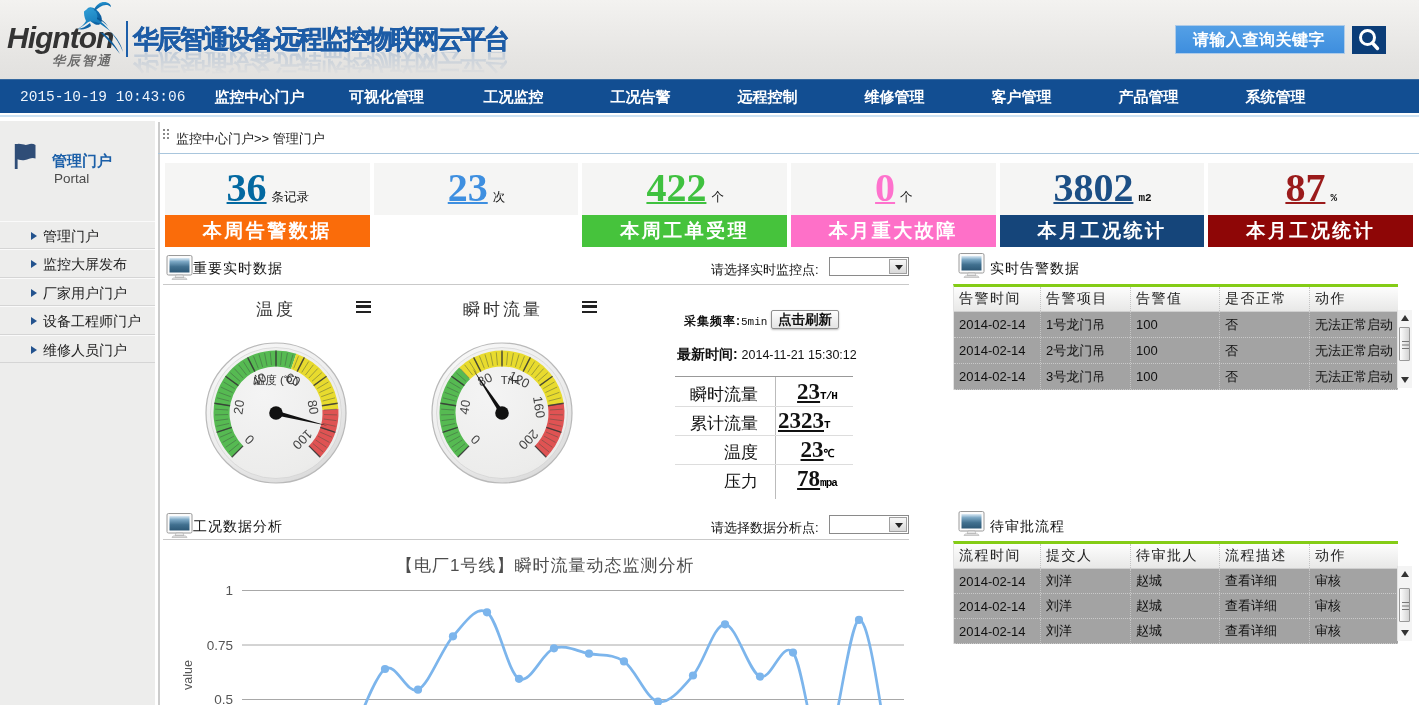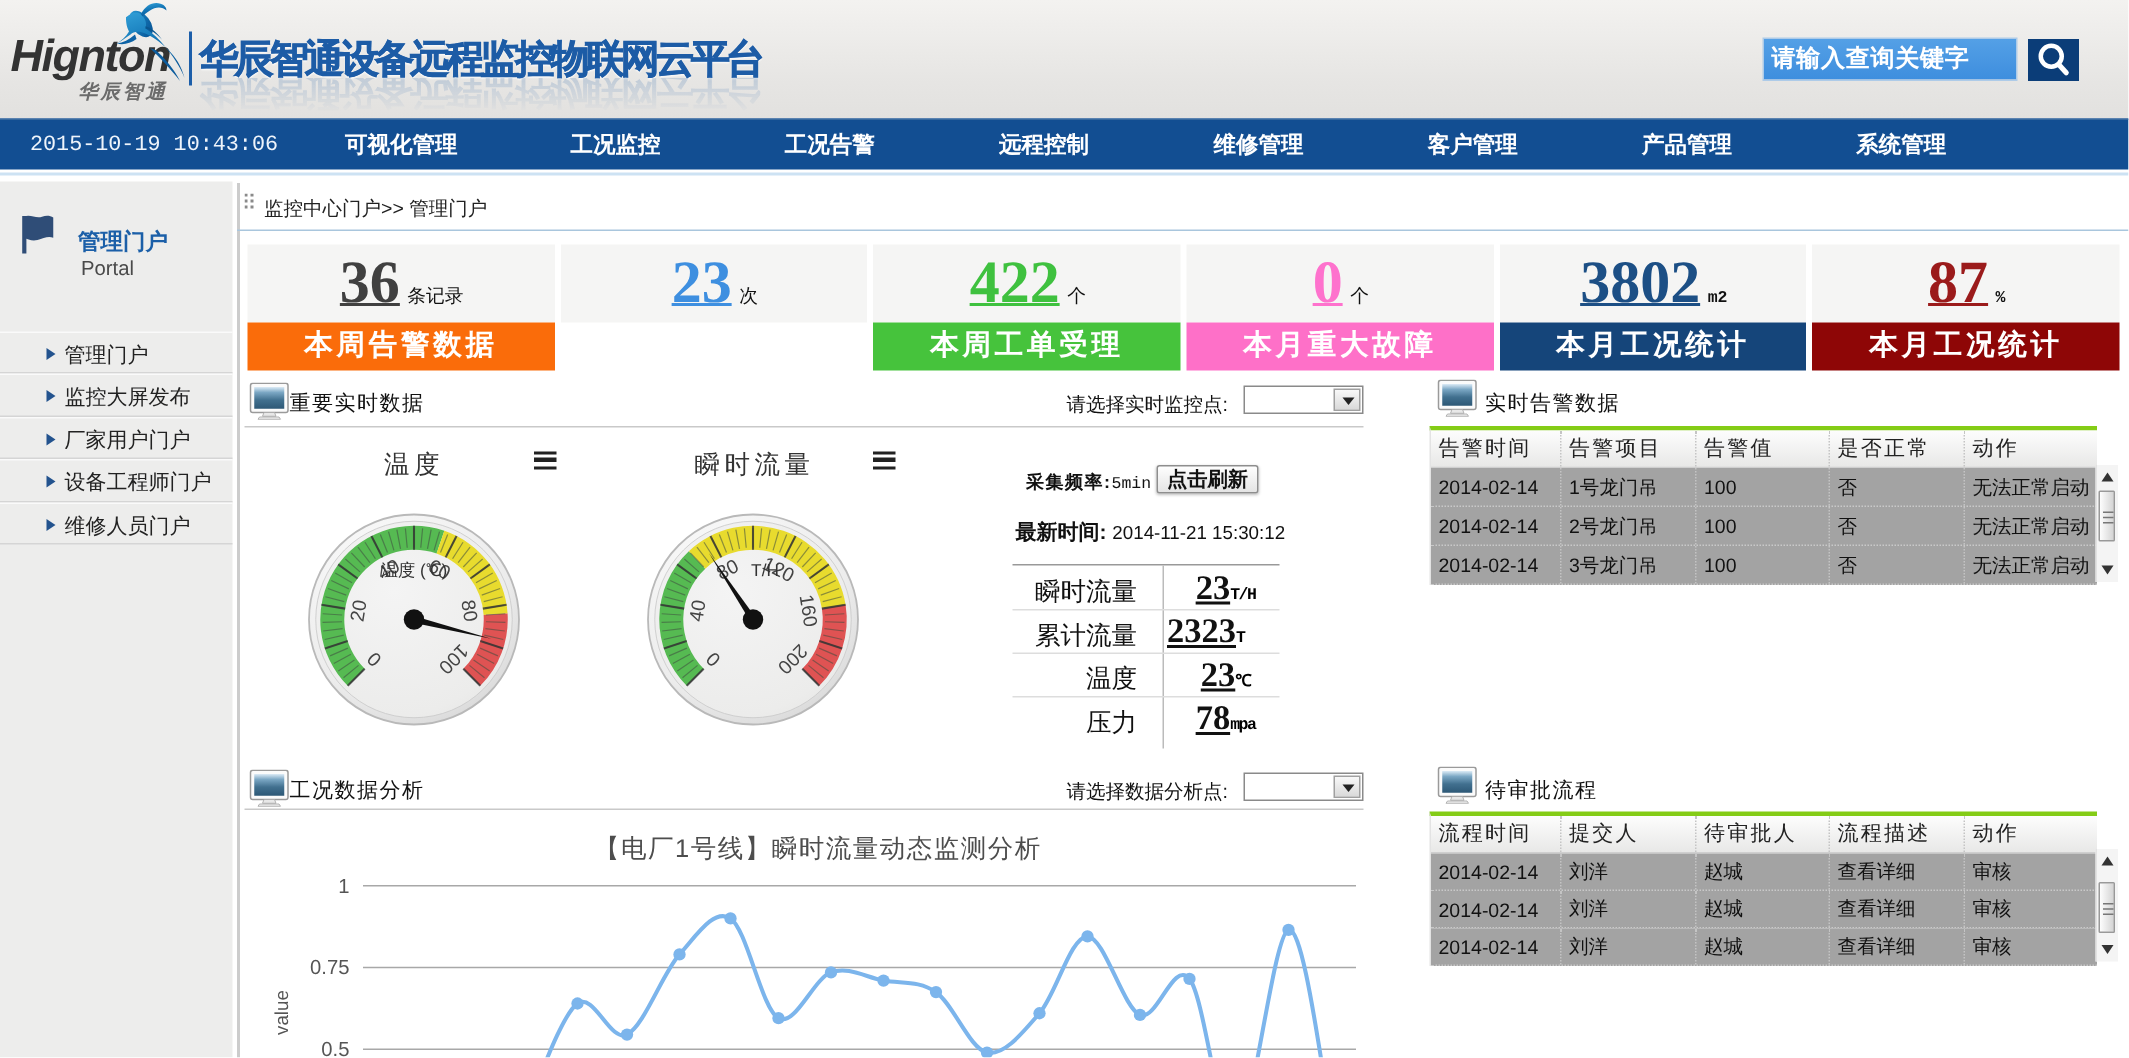--- a/index.html
+++ b/index.html
@@ -3,21 +3,21 @@
 *{margin:0;padding:0;box-sizing:border-box}
 html,body{width:1419px;height:705px;overflow:hidden;font-family:"Liberation Sans",sans-serif;background:#fff;position:relative}
 .abs{position:absolute}
 
 #hdr{left:0;top:0;width:1419px;height:79px;background:linear-gradient(#f3f2f0,#e6e5e3 70%,#e2e1df)}
 #logo{left:7px;top:21px;font:bold italic 30px "Liberation Sans",sans-serif;color:#333;letter-spacing:-1px}
 #logosub{left:52px;top:52px;font:bold italic 13px "Liberation Sans",sans-serif;color:#6b6b6b;letter-spacing:2px}
 #vbar{left:126px;top:21px;width:2px;height:36px;background:#1c5ea9}
 #btitle{left:133px;top:22px;font-weight:bold;font-size:26px;color:#1d5ca6;letter-spacing:-2.6px;-webkit-text-stroke:.5px #1d5ca6;text-shadow:0 1px 1px rgba(255,255,255,.7)}
 #btitle2{left:133px;top:52px;height:26px;overflow:hidden;font-weight:bold;font-size:26px;color:#1d5ca6;letter-spacing:-2.6px;transform:scaleY(-1);opacity:.17;-webkit-mask-image:linear-gradient(rgba(0,0,0,0) 10%,#000 90%)}
-#srch{left:1175px;top:25px;width:170px;height:29px;background:linear-gradient(#54a0e6,#3e8ede);border:1px solid #aecbe8;color:#fff;font-weight:bold;font-size:16px;line-height:27px;padding-left:5px;letter-spacing:.5px}
+#srch{left:1175px;top:25px;width:170px;height:29px;background:linear-gradient(#54a0e6,#3e8ede);border:1px solid #aecbe8;color:#fff;font-weight:bold;font-size:16px;line-height:27px;padding-left:17px;letter-spacing:.5px}
 #srchbtn{left:1352px;top:26px;width:34px;height:28px;background:#0b3d78}
 
 #nav{left:0;top:79px;width:1419px;height:34px;background:#124e92;border-top:1px solid #36699f}
 #navtime{left:20px;top:0;height:34px;line-height:34px;color:#eef4fb;font-family:"Liberation Mono",monospace;font-size:14.5px;letter-spacing:0px}
 #navmenu{left:196px;top:0;width:1143px;height:34px;display:flex}
 #navmenu div{flex:1;text-align:center;line-height:34px;color:#fff;font-weight:bold;font-size:15px}
 #blueline{left:0;top:115px;width:1419px;height:2px;background:#cde2f3}
 
 #side{left:0;top:121px;width:155px;height:584px;background:#ededec}
 #flagwrap{left:12px;top:142px;}
@@ -103,20 +103,21 @@
 <div id="btitle" class="abs">华辰智通设备远程监控物联网云平台</div>
 <div id="btitle2" class="abs">华辰智通设备远程监控物联网云平台</div>
 <div id="srch" class="abs">请输入查询关键字</div>
 <div id="srchbtn" class="abs"><svg width="34" height="28" viewBox="0 0 34 28">
 <circle cx="15.5" cy="11.5" r="7" fill="none" stroke="#fff" stroke-width="3"></circle>
 <line x1="20.5" y1="17" x2="25.5" y2="22.5" stroke="#fff" stroke-width="3.4" stroke-linecap="round"></line>
     </svg></div>
 <div id="nav" class="abs">
     <div id="navtime" class="abs">2015-10-19 10:43:06</div>
     <div id="navmenu" class="abs">
+      <div>监控中心门户</div>
       <div>可视化管理</div>
       <div>工况监控</div>
       <div>工况告警</div>
       <div>远程控制</div>
       <div>维修管理</div>
       <div>客户管理</div>
       <div>产品管理</div>
       <div>系统管理</div>
     </div>
   </div>
@@ -143,21 +144,21 @@
       <rect x="4" y="0" width="2" height="2"></rect>
 <rect x="0" y="4" width="2" height="2"></rect>
       <rect x="4" y="4" width="2" height="2"></rect>
 <rect x="0" y="8" width="2" height="2"></rect>
       <rect x="4" y="8" width="2" height="2"></rect>
     </g>
   </svg>
 <div id="crumb" class="abs">监控中心门户&gt;&gt; 管理门户</div>
 <div id="cards" class="abs">
     <div class="card">
-      <div class="cnum"><span class="n" style="color:#404040;border-color:#e8610a">36</span><span class="u" style="font-size:12.5px">条记录</span></div>
+      <div class="cnum"><span class="n" style="color:#0369a1;border-color:#e8610a">36</span><span class="u" style="font-size:12.5px">条记录</span></div>
       <div class="cban" style="background:#fa6c0a">本周告警数据</div>
     </div>
     <div class="card">
       <div class="cnum"><span class="n" style="color:#3e8fe0;border-color:#3e8fe0">23</span><span class="u" style="font-size:12.5px">次</span></div>
     </div>
     <div class="card">
       <div class="cnum"><span class="n" style="color:#3fc13f;border-color:#3fc13f">422</span><span class="u" style="font-size:12.5px">个</span></div>
       <div class="cban" style="background:#46c33c">本周工单受理</div>
     </div>
     <div class="card">

